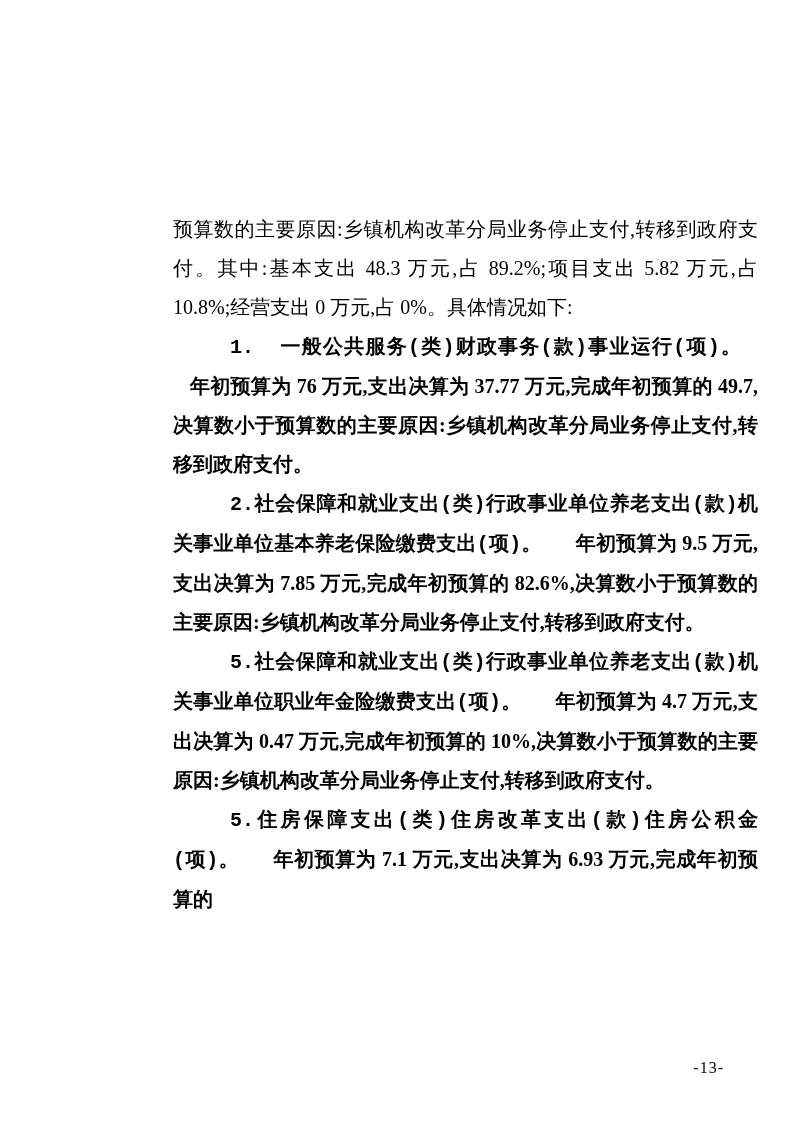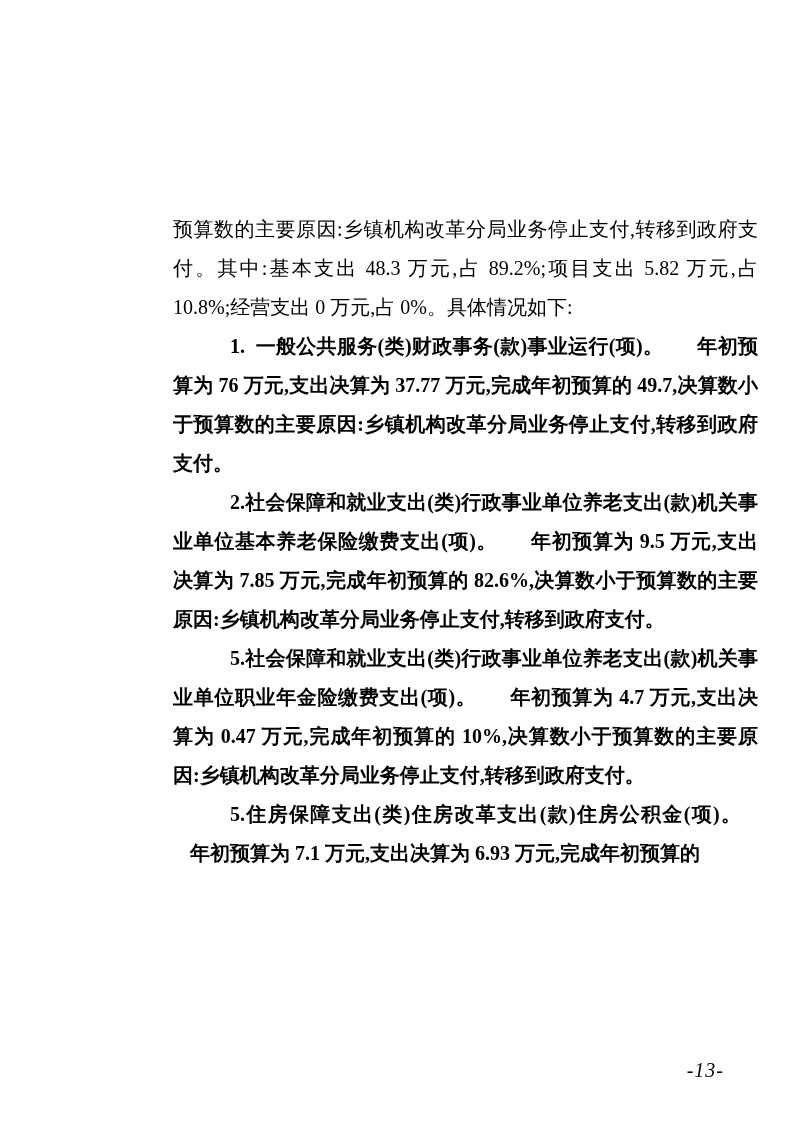--- a/index.html
+++ b/index.html
@@ -30,32 +30,32 @@
   }
   .para {
     text-align: justify;
     margin: 0;
   }
   .para.indent {
     text-indent: 2em;
   }
   .item-title {
     font-weight: bold;
+    font-family: Liberation Mono, monospace;
   }
   .item-body {
     font-weight: bold;
   }
   .page-number {
     position: absolute;
     top: 991px;
     right: 103px;
-    font-size: 20px;
+    font-size: 16px;
     letter-spacing: 1px;
     color: #000000;
-    font-style: italic;
   }
 </style>
 </head>
 <body>
 
 <div class="page">
   <div class="content">
 
     <p class="para">预算数的主要原因:乡镇机构改革分局业务停止支付,转移到政府支付。其中:基本支出 48.3 万元,占 89.2%;项目支出 5.82 万元,占 10.8%;经营支出 0 万元,占 0%。具体情况如下:</p>
 

